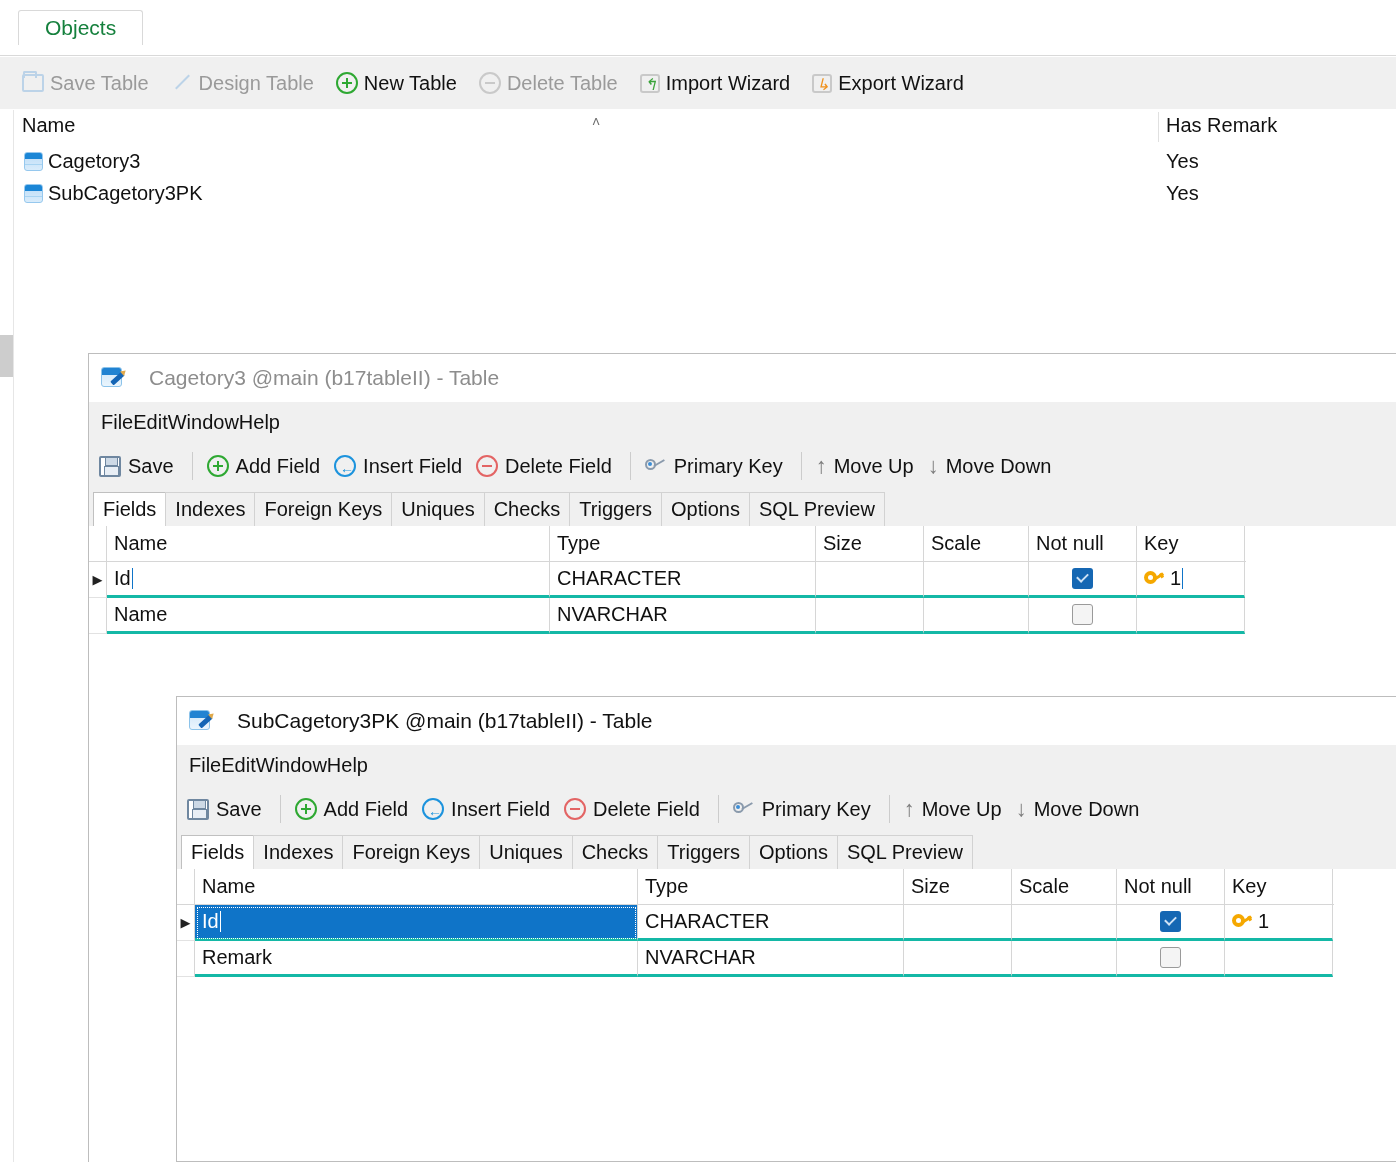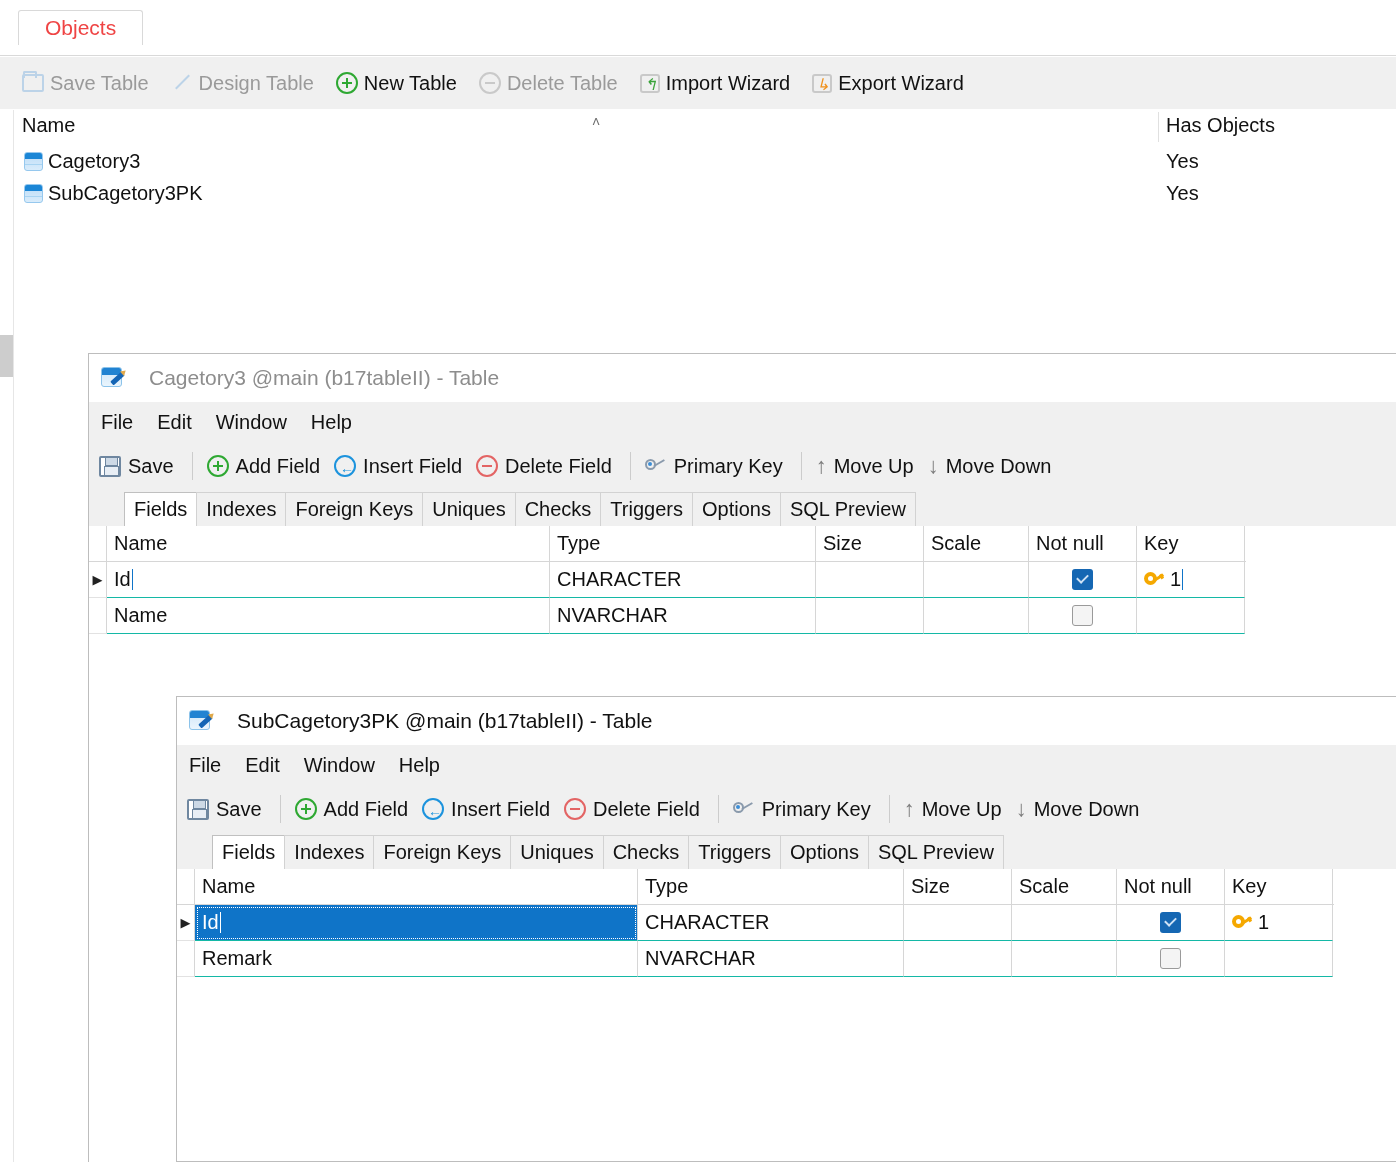--- a/index.html
+++ b/index.html
@@ -13,21 +13,21 @@
   #root { position: relative; width: 1396px; height: 1162px; background: #ffffff; }
 
   
   .tabstrip-top {
     position: absolute; left: 0; top: 0; width: 1396px; height: 56px;
     background: #ffffff; border-bottom: 1px solid #d9d9d9;
   }
   .tab-objects {
     position: absolute; left: 18px; top: 10px; height: 35px;
     padding: 0 26px; display: flex; align-items: center;
-    font-size: 21px; color: #ef4444;
+    font-size: 21px; color: #15803d;
     background: #ffffff;
     border: 1px solid #d9d9d9; border-bottom: none;
     border-radius: 3px 3px 0 0;
   }
 
   .toolbar-main {
     position: absolute; left: 0; top: 57px; width: 1396px; height: 52px;
     background: #f0f0f0; display: flex; align-items: center;
     padding-left: 22px; gap: 0px;
   }
@@ -79,45 +79,45 @@
      background: linear-gradient(#cfe6f9, #eaf5fd); border:1px solid #8cc3ea; }
   .title-icon .sq::before { content:""; position:absolute; left:0; right:0; top:0; height:7px;
      background:#2183d2; border-radius:2px 2px 0 0; }
   .title-icon .pen { position:absolute; left:9px; top:9px; width:15px; height:5px; background:#1565b5;
      transform: rotate(-42deg); border-radius:1px; }
   .title-icon .pen::after { content:""; position:absolute; right:-4px; top:-1px; width:0;height:0;
      border-left:5px solid #e0a94a; border-top:3.5px solid transparent; border-bottom:3.5px solid transparent;}
 
   .twin-menubar {
     height: 40px; background: #f0f0f0; display: flex; align-items: center;
-    padding-left: 12px; gap: 24px; font-size: 20px; color: #111;
+    padding-left: 12px; font-size: 20px; color: #111;
   }
   .twin-toolbar {
     height: 48px; background: #f0f0f0; display: flex; align-items: center;
     padding-left: 10px; font-size: 20px; color: #111;
   }
   .tt { display: flex; align-items: center; gap: 7px; white-space: nowrap; padding: 0 14px 0 0; }
   .tsep { width: 1px; height: 28px; background: #cccccc; margin: 0 14px 0 4px; }
 
   .twin-tabs { height: 36px; background: #f0f0f0; display: flex; align-items: flex-end; padding-left: 4px; }
   .ttab {
     height: 34px; padding: 0 9px; display: flex; align-items: center;
     font-size: 20px; color: #111; background: #f0f0f0;
     border: 1px solid #d2d2d2; border-bottom: none; margin-right: -1px;
   }
-  .ttab.sel { background: #ffffff; border-color: #c0c0c0; margin-left: 31px; }
+  .ttab.sel { background: #ffffff; border-color: #c0c0c0; }
 
   .grid { background: #ffffff; }
   .grow { display: flex; height: 36px; }
   .gh { background: #ffffff; border-bottom: 1px solid #d6d6d6; }
   .gcell {
     border-right: 1px solid #d6d6d6; display: flex; align-items: center;
     padding-left: 7px; font-size: 20px; color: #111; overflow: hidden; white-space: nowrap;
   }
-  .gbody .gcell { border-bottom: 1px solid #14b8a6; text-align: center; }
+  .gbody .gcell { border-bottom: 3px solid #14b8a6; text-align: center; }
   .gutter { width: 18px; border-right: 1px solid #d6d6d6; display: flex; align-items: center;
             justify-content: center; font-size: 13px; color: #222; }
   .gbody .gutter { border-bottom: 1px solid #e2e2e2; }
   .cell-center { justify-content: center; padding-left: 0; }
 
   .cell-sel { background: #0f74c8; color: #ffffff; outline: 1px dotted #ffffff; outline-offset: -3px; }
   .caret { display:inline-block; width:1px; height:21px; background:#0f74c8; margin-left:1px; vertical-align:-4px;}
   .caret.w { background:#ffffff; }
 
   .cb { width: 21px; height: 21px; border-radius: 3px; position: relative; display:inline-block;}
@@ -225,21 +225,21 @@
 
   <div class="left-scroll-track">
     <div class="left-scroll-thumb"></div>
   </div>
   <div class="pane-left-border"></div>
 
   <div class="listhead">
     <span class="col-name">Name</span>
     <span class="sortarrow">˄</span>
     <span class="divider"></span>
-    <span class="col-idx">Has Objects</span>
+    <span class="col-idx">Has Remark</span>
   </div>
 
   <div class="listrow" style="top:148px;">
     <span class="nm">
       <span class="tbl-icon"></span>
       <span>Cagetory3</span>
     </span>
     <span class="hi">Yes</span>
   </div>
   <div class="listrow" style="top:180px;">

